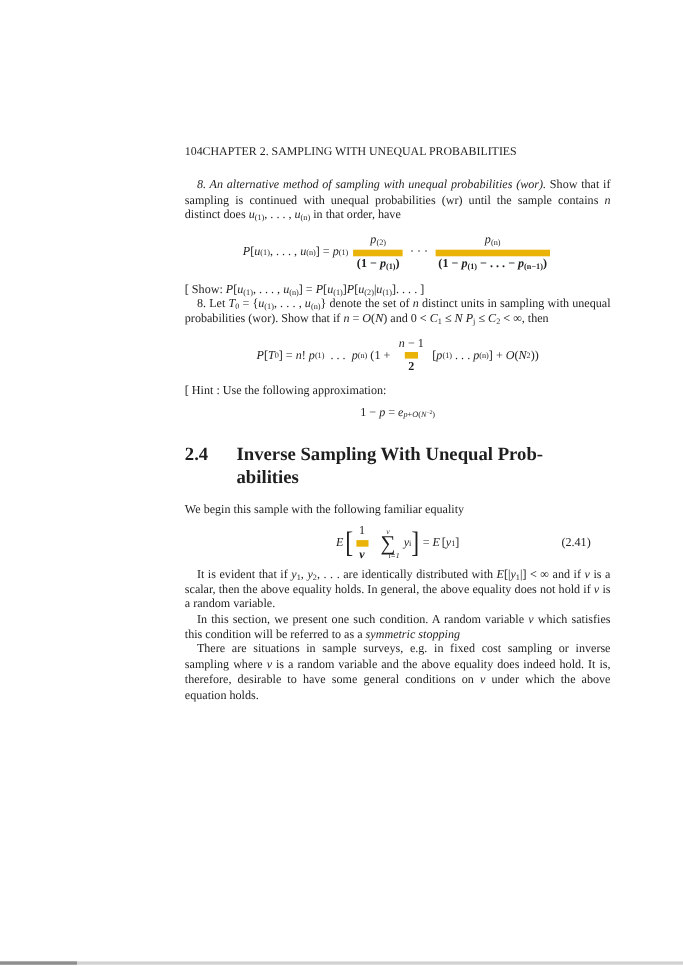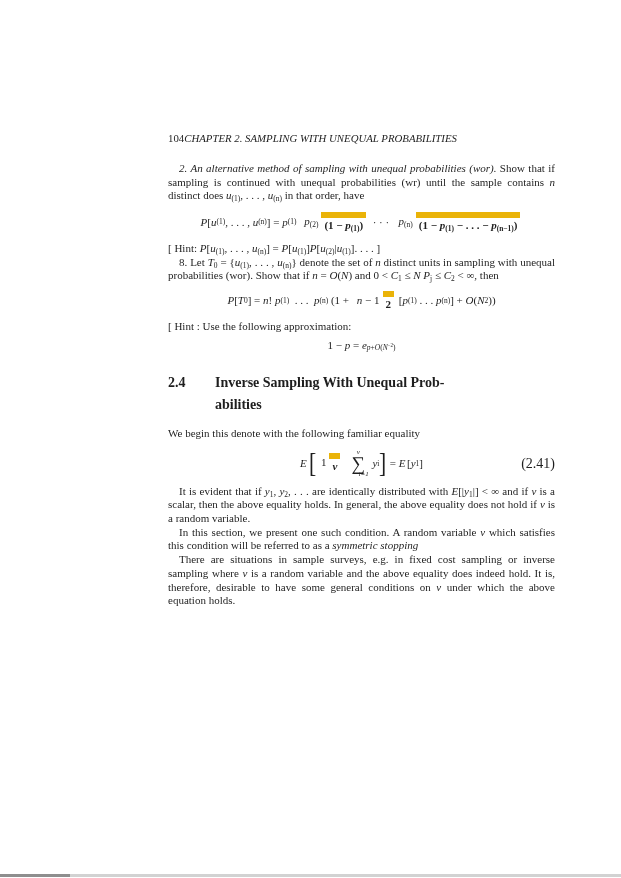--- a/index.html
+++ b/index.html
@@ -7,90 +7,90 @@
     width:621px;height:878px;position:relative;background:#ffffff;
     font-family:"Liberation Serif","DejaVu Serif",serif;
     color:#1e1e1e;overflow:hidden;
   }
   .content{
     position:absolute;left:168px;top:131px;width:387px;
     font-size:11px;line-height:13.7px;text-align:justify;
   }
   .header-row{white-space:nowrap;font-size:10.8px;line-height:14px;text-align:left;}
   .header-row .pgnum{font-style:normal;}
-  .header-row .runhead{font-style:italic;}
+  .header-row .runhead{}
   .para{margin:0;}
   .para.indent{text-indent:11px;}
   .para.first{margin-top:17px;}
   i{font-style:italic;}
   sub{font-size:0.68em;line-height:0;vertical-align:-0.25em;}
   sup{font-size:0.68em;line-height:0;vertical-align:0.55em;}
   .formula{
     display:flex;justify-content:center;align-items:center;
     text-align:center;line-height:1.25;
   }
   .formula span{white-space:pre;}
   .f-eqA{margin:9px 0 9px 0;}
   .f-eqB{margin:8px 0 8px 0;}
   .f-eqC{margin:6px 0 6px 0;}
-  .frac{display:inline-flex;align-items:center;margin:0 2px;}
+  .frac{display:inline-flex;flex-direction:column;align-items:center;margin:0 2px;}
   .frac .num{display:block;padding:0 3px 1px 3px;white-space:pre;}
   .frac .den{display:block;border-top:6px solid #eab308;padding:1px 3px 0 3px;white-space:pre;font-weight:bold;}
   .sum{display:inline-flex;flex-direction:column;align-items:center;line-height:1;margin:0 2px;}
   .sum-top{font-size:7px;font-style:italic;margin-bottom:-1px;}
   .sum-sigma{font-size:19px;line-height:17px;}
   .sum-bot{font-size:7px;font-style:italic;margin-top:-1px;margin-left:11px;}
   .big-bracket{font-size:27px;font-weight:300;transform:scaleX(0.8);display:inline-block;margin:0 -1px;}
   .hint-line{margin:0;text-align:left;}
   .eval-line{margin-top:8px;text-align:left;}
   .section-heading{
     display:flex;margin-top:19px;font-weight:bold;
-    font-size:14px;line-height:21.5px;text-align:left;
+    font-size:17px;line-height:21.5px;text-align:left;
   }
   .section-heading .sec-num{width:47px;flex:0 0 47px;}
   .intro{margin-top:12px;text-align:left;}
   .eq-row{position:relative;margin:6px 0 4px 0;}
   .eq-number{
-    position:absolute;right:0;top:50%;transform:translateY(-50%);
-    font-size:14px;font-style:normal;
+    position:absolute;right:18px;top:50%;transform:translateY(-50%);
+    font-size:11px;font-style:normal;
   }
   .scroll-track{position:absolute;left:0;right:0;bottom:1px;height:3px;background:#d2d2d2;}
   .scroll-thumb{position:absolute;left:0;top:0;width:70px;height:3px;background:#8e8e8e;}
 </style>
 </head>
 <body>
 
 <div class="content">
 
   <div class="header-row">
     <span class="pgnum">104</span><span class="runhead">CHAPTER 2.   SAMPLING WITH UNEQUAL PROBABILITIES</span>
   </div>
 
-  <p class="para indent first"><i>2. An alternative method of sampling with unequal probabilities (wor).</i><span>  Show that if sampling is continued with unequal probabilities (wr) until the sample contains </span><i>n</i><span> distinct does </span><i>u</i><sub>(1)</sub><span>, . . . , </span><i>u</i><sub>(n)</sub><span> in that order, have</span></p>
+  <p class="para indent first"><i>8. An alternative method of sampling with unequal probabilities (wor).</i><span>  Show that if sampling is continued with unequal probabilities (wr) until the sample contains </span><i>n</i><span> distinct does </span><i>u</i><sub>(1)</sub><span>, . . . , </span><i>u</i><sub>(n)</sub><span> in that order, have</span></p>
 
   <div class="formula f-eqA">
       <i>P</i>
       <span>[</span>
       <i>u</i>
       <sub>(1)</sub>
       <span>, . . . , </span>
       <i>u</i>
       <sub>(n)</sub>
       <span>] = </span>
       <i>p</i>
       <sub>(1)</sub>
       <span style="display: inline-block; width: 0.25em;"></span>
       <span class="frac"><span class="num"><i>p</i><sub>(2)</sub></span><span class="den"><span>(1 − </span><i>p</i><sub>(1)</sub><span>)</span></span></span>
       <span style="display: inline-block; width: 0.4em;"></span>
       <span>· · ·</span>
       <span style="display: inline-block; width: 0.4em;"></span>
       <span class="frac"><span class="num"><i>p</i><sub>(n)</sub></span><span class="den"><span>(1 − </span><i>p</i><sub>(1)</sub><span> − . . . − </span><i>p</i><sub>(n−1)</sub><span>)</span></span></span>
     </div>
 
-  <p class="para hint-line"><span>[ Hint:  </span><i>P</i><span>[</span><i>u</i><sub>(1)</sub><span>, . . . , </span><i>u</i><sub>(n)</sub><span>] = </span><i>P</i><span>[</span><i>u</i><sub>(1)</sub><span>]</span><i>P</i><span>[</span><i>u</i><sub>(2)</sub><span>|</span><i>u</i><sub>(1)</sub><span>]. . . .  ]</span></p>
+  <p class="para hint-line"><span>[ Show:  </span><i>P</i><span>[</span><i>u</i><sub>(1)</sub><span>, . . . , </span><i>u</i><sub>(n)</sub><span>] = </span><i>P</i><span>[</span><i>u</i><sub>(1)</sub><span>]</span><i>P</i><span>[</span><i>u</i><sub>(2)</sub><span>|</span><i>u</i><sub>(1)</sub><span>]. . . .  ]</span></p>
 
   <p class="para indent"><span>8.  Let </span><i>T</i><sub>0</sub><span> = {</span><i>u</i><sub>(1)</sub><span>, . . . , </span><i>u</i><sub>(n)</sub><span>} denote the set of </span><i>n</i><span> distinct units in sampling with unequal probabilities (wor).  Show that if </span><i>n</i><span> = </span><i>O</i><span>(</span><i>N</i><span>) and 0 &lt; </span><i>C</i><sub>1</sub><span> ≤ </span><i>N P</i><sub>j</sub><span> ≤ </span><i>C</i><sub>2</sub><span> &lt; ∞, then</span></p>
 
   <div class="formula f-eqB">
       <i>P</i>
       <span>[</span>
       <i>T</i>
       <sub>0</sub>
       <span>] = </span>
       <i>n</i>
@@ -130,21 +130,21 @@
 
 
   <div class="section-heading">
     <span class="sec-num">2.4</span>
     <span class="sec-title">
       <span>Inverse Sampling With Unequal Prob-</span><br>
       <span>abilities</span>
     </span>
   </div>
 
-  <p class="para intro">We begin this denote with the following familiar equality</p>
+  <p class="para intro">We begin this sample with the following familiar equality</p>
 
   <div class="eq-row">
     <div class="formula">
         <i>E</i>
         <span style="display: inline-block; width: 0.2em;"></span>
         <span class="big-bracket">[</span>
         <span class="frac"><span class="num"><span>1</span></span><span class="den"><i>ν</i></span></span>
         <span style="display: inline-block; width: 0.3em;"></span>
         <span class="sum"><span class="sum-top">ν</span><span class="sum-sigma">∑</span><span class="sum-bot">i=1</span></span>
         <span style="display: inline-block; width: 0.15em;"></span>

